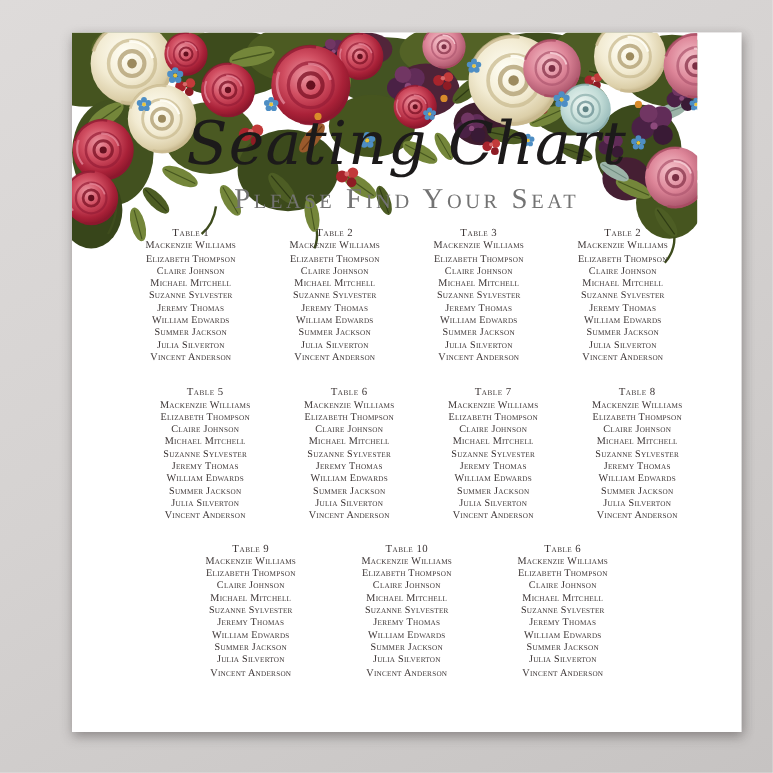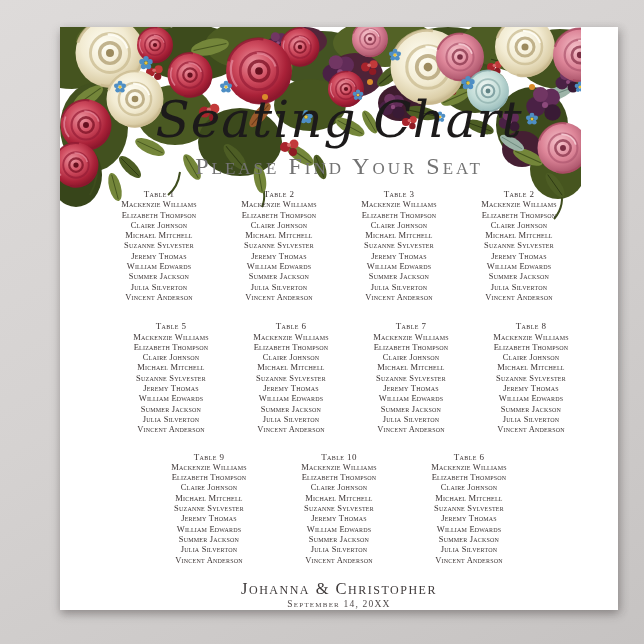--- a/index.html
+++ b/index.html
@@ -414,19 +414,15 @@
             <div class="guest-name">Suzanne Sylvester</div>
             <div class="guest-name">Jeremy Thomas</div>
             <div class="guest-name">William Edwards</div>
             <div class="guest-name">Summer Jackson</div>
             <div class="guest-name">Julia Silverton</div>
             <div class="guest-name">Vincent Anderson</div>
           </div>
         </div>
       </div>
 
-    <div class="footer">
-      <div class="footer-couple">Johanna &amp; Christopher</div>
-      <div class="footer-date">September 14, 20XX</div>
-    </div>
 
   </div>
 </div>
 
 </body></html>

